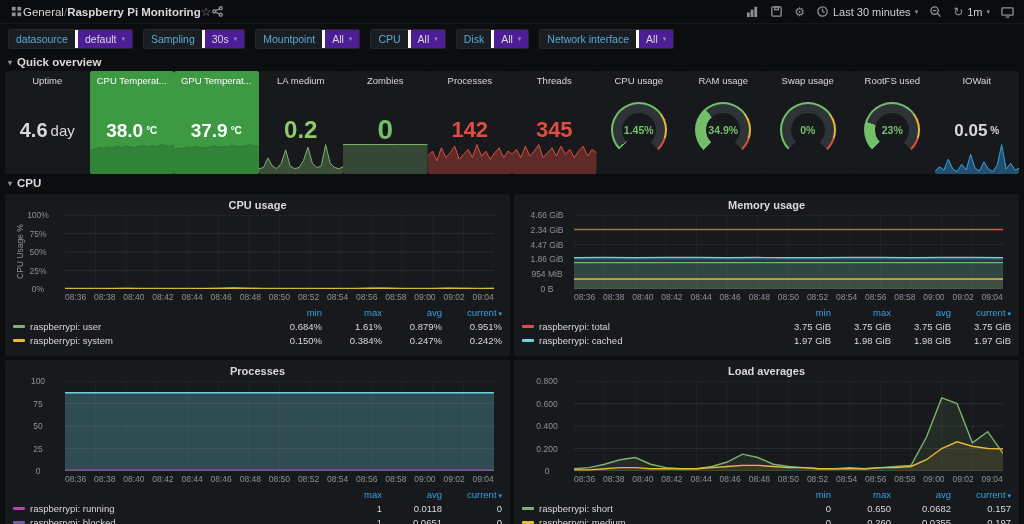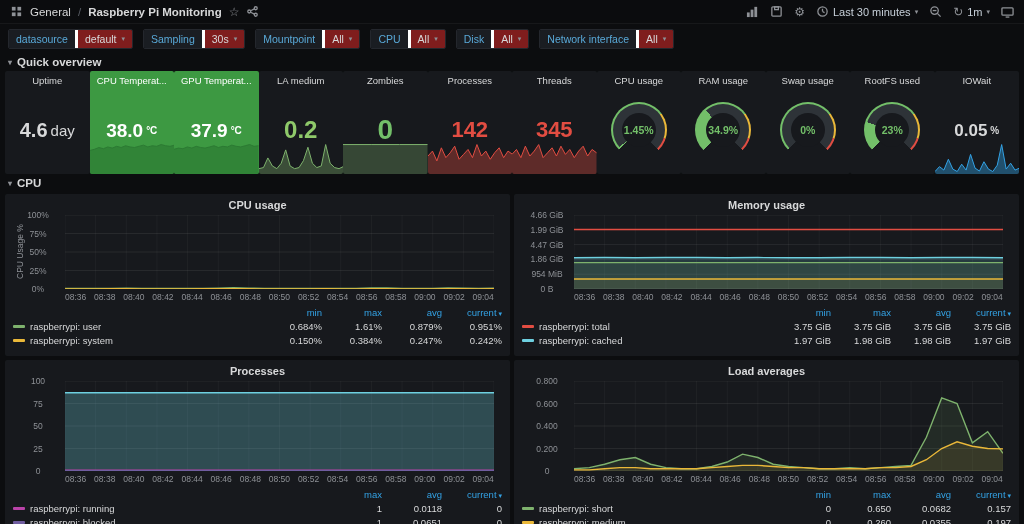--- a/index.html
+++ b/index.html
@@ -5,35 +5,35 @@
   * { box-sizing: border-box; }
   html,body { margin:0; padding:0; }
   body {
     width:1024px; height:524px; overflow:hidden;
     background:#0c0d0f; color:#d8d9da;
     font-family:"Liberation Sans", sans-serif;
   }
   
   .navbar { height:24px; background:#0b0c0e; border-bottom:1px solid #17181a;
     display:flex; align-items:center; justify-content:space-between; padding:0 10px; }
-  .nav-left { display:flex; align-items:center; gap:7px; font-size:11.5px; }
+  .nav-left { display:flex; align-items:center; font-size:11.5px; }
   .crumb { color:#d8d9da; cursor:pointer; }
   .crumb.title { font-weight:600; }
   .sep { color:#5a5e66; }
   .nav-icon { color:#8e9196; display:flex; align-items:center; font-size:12px; line-height:1; cursor:pointer; }
   .nav-right { display:flex; align-items:center; gap:11px; font-size:11px; color:#c7d0d9; }
   .nav-btn { display:flex; align-items:center; gap:4px; cursor:pointer; }
   .caret { font-size:7px; color:#8e9196; }
   svg.icon { width:13px; height:13px; stroke:#8e9196; fill:none; stroke-width:1.4; }
   svg.icon.fill { fill:#8e9196; stroke:none; }
   
   .variables { display:flex; gap:10px; padding:5px 8px; align-items:center; height:29px; }
   .var-chip { display:flex; align-items:stretch; height:20px; border:1px solid #24272d; border-radius:2px; overflow:hidden; font-size:10.5px; }
   .var-label { background:#1a1d22; color:#59a9d8; padding:0 7px; display:flex; align-items:center; border-right:3px solid #ffffff; }
-  .var-value { background:#7f1d1d; color:#d8d9da; padding:0 7px; display:flex; align-items:center; gap:5px; cursor:pointer; }
+  .var-value { background:#4c1d95; color:#d8d9da; padding:0 7px; display:flex; align-items:center; gap:5px; cursor:pointer; }
   
   .row-header { display:flex; align-items:center; gap:5px; padding:3px 8px 2px; font-size:11.5px; font-weight:700; color:#d8d9da; cursor:pointer; height:17px; }
   .row-chev { color:#8e9196; font-size:8px; }
   
   .stats-row { display:grid; grid-template-columns:repeat(12,1fr); margin:1px 5px 0; height:103px; }
   .stat-panel { position:relative; background:#17191d; border-radius:2px; display:flex; flex-direction:column; overflow:hidden; }
   .stat-title { font-size:9.5px; color:#d8d9da; text-align:center; padding:4px 2px 0; white-space:nowrap; overflow:hidden; cursor:pointer; position:relative; z-index:2; }
   .stat-panel.bg .stat-title { color:#fff; }
   .stat-value-wrap { flex:1; display:flex; align-items:center; justify-content:center; gap:3px; position:relative; z-index:2; }
   .stat-value { font-weight:700; font-size:18px; line-height:1; }
@@ -393,21 +393,21 @@
           <span class="lg-val" data-name="legend-value">0.384%</span>
           <span class="lg-val" data-name="legend-value">0.247%</span>
           <span class="lg-val" data-name="legend-value">0.242%</span>
         </div>
       </div>
     </div>
     <div class="chart-panel top" data-name="panel-memory-usage">
       <div class="chart-title" data-name="panel-title">Memory usage</div>
       <div class="plot">
         <span class="ytick" data-name="y-tick-label" style="top: calc(0% - 4px);">4.66 GiB</span>
-        <span class="ytick" data-name="y-tick-label" style="top: calc(20% - 4px);">1.99 GiB</span>
+        <span class="ytick" data-name="y-tick-label" style="top: calc(20% - 4px);">2.34 GiB</span>
         <span class="ytick" data-name="y-tick-label" style="top: calc(40% - 4px);">4.47 GiB</span>
         <span class="ytick" data-name="y-tick-label" style="top: calc(60% - 4px);">1.86 GiB</span>
         <span class="ytick" data-name="y-tick-label" style="top: calc(80% - 4px);">954 MiB</span>
         <span class="ytick" data-name="y-tick-label" style="top: calc(100% - 4px);">0 B</span>
         <svg viewBox="0 0 100 100" preserveAspectRatio="none" class="plot-svg" data-name="plot-area">
           <line x1="0" y1="0" x2="100" y2="0" stroke="#ffffff" stroke-opacity="0.07" stroke-width="1" vector-effect="non-scaling-stroke" data-name="gridline"></line>
           <line x1="0" y1="20" x2="100" y2="20" stroke="#ffffff" stroke-opacity="0.07" stroke-width="1" vector-effect="non-scaling-stroke" data-name="gridline"></line>
           <line x1="0" y1="40" x2="100" y2="40" stroke="#ffffff" stroke-opacity="0.07" stroke-width="1" vector-effect="non-scaling-stroke" data-name="gridline"></line>
           <line x1="0" y1="60" x2="100" y2="60" stroke="#ffffff" stroke-opacity="0.07" stroke-width="1" vector-effect="non-scaling-stroke" data-name="gridline"></line>
           <line x1="0" y1="80" x2="100" y2="80" stroke="#ffffff" stroke-opacity="0.07" stroke-width="1" vector-effect="non-scaling-stroke" data-name="gridline"></line>

